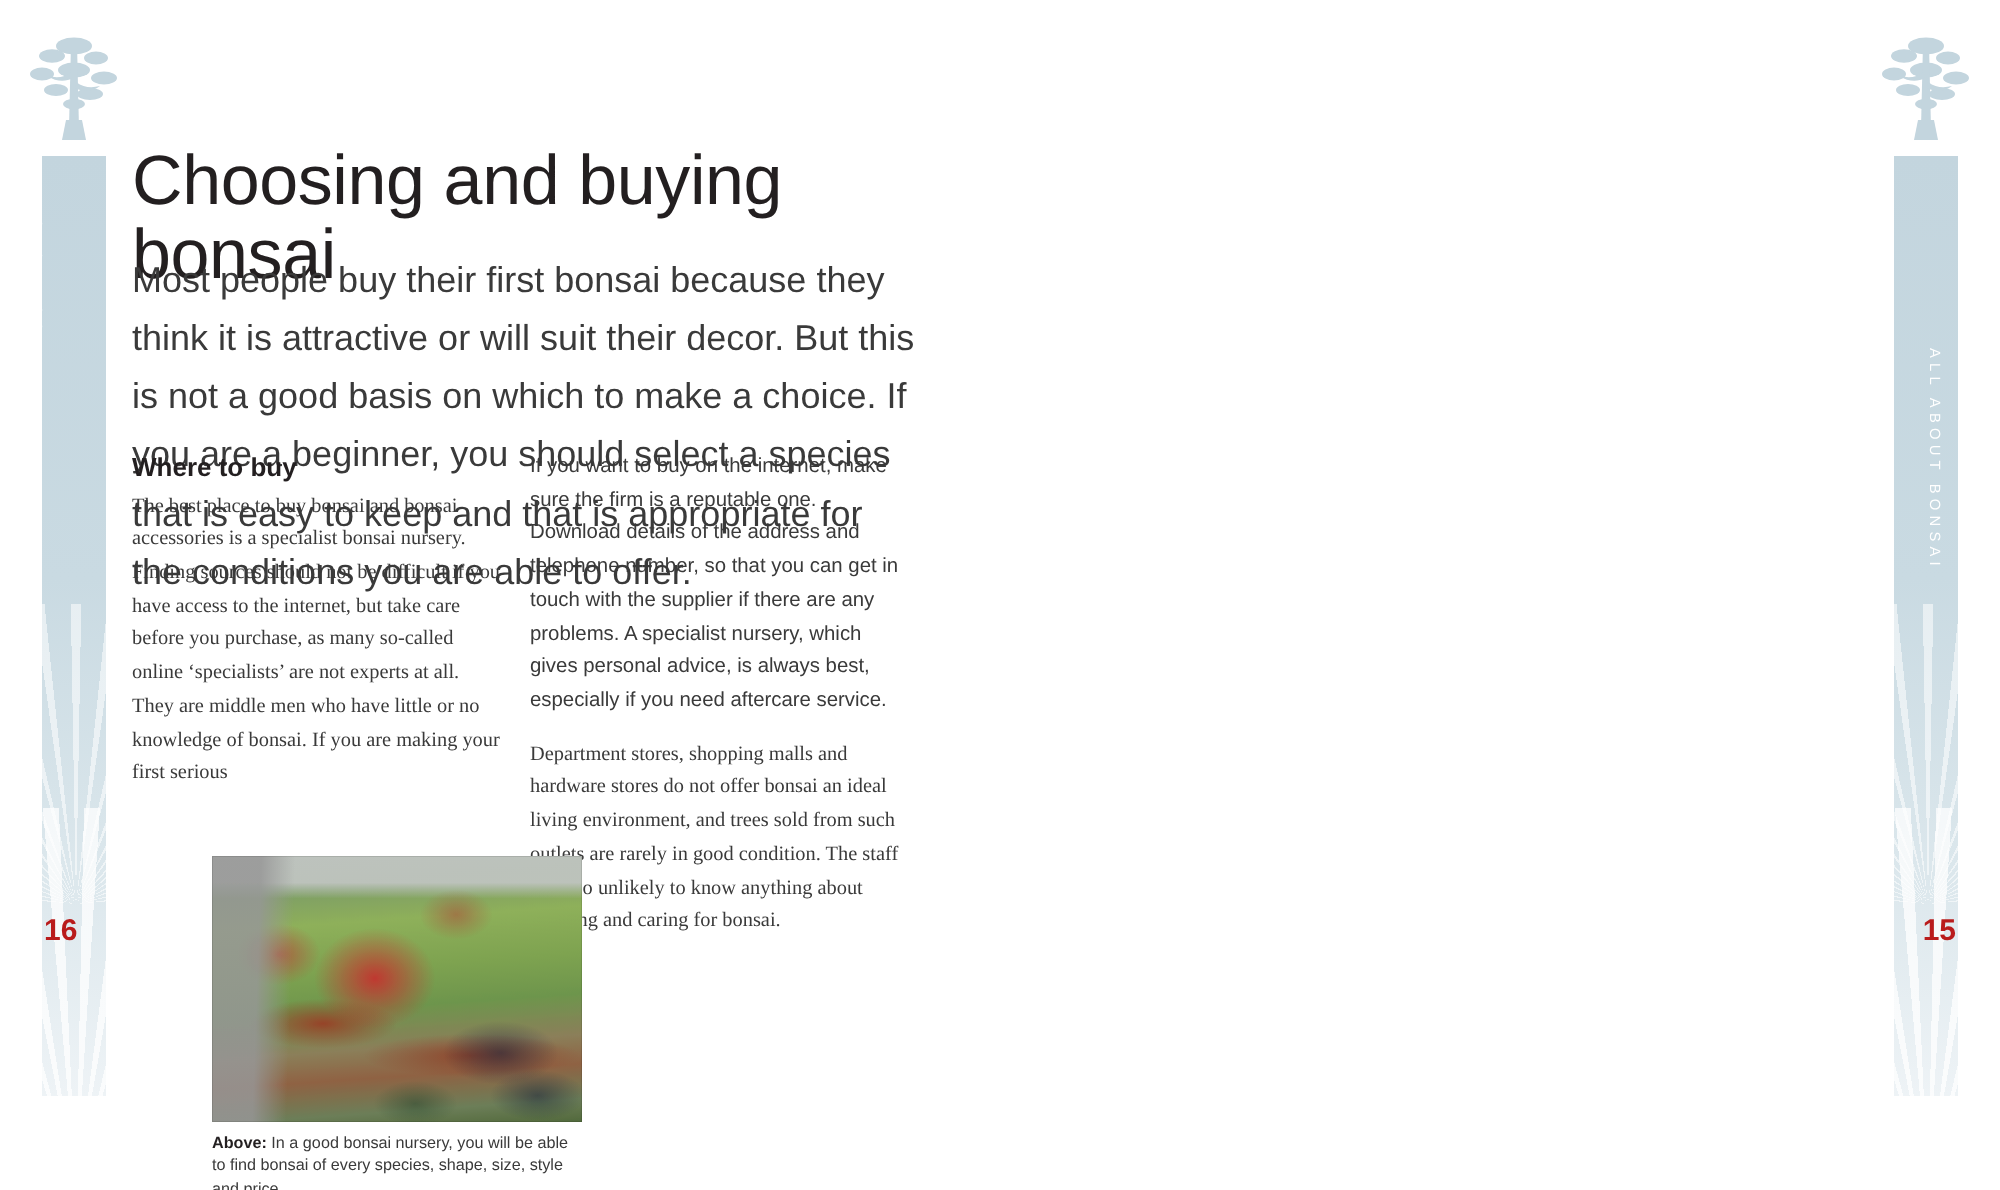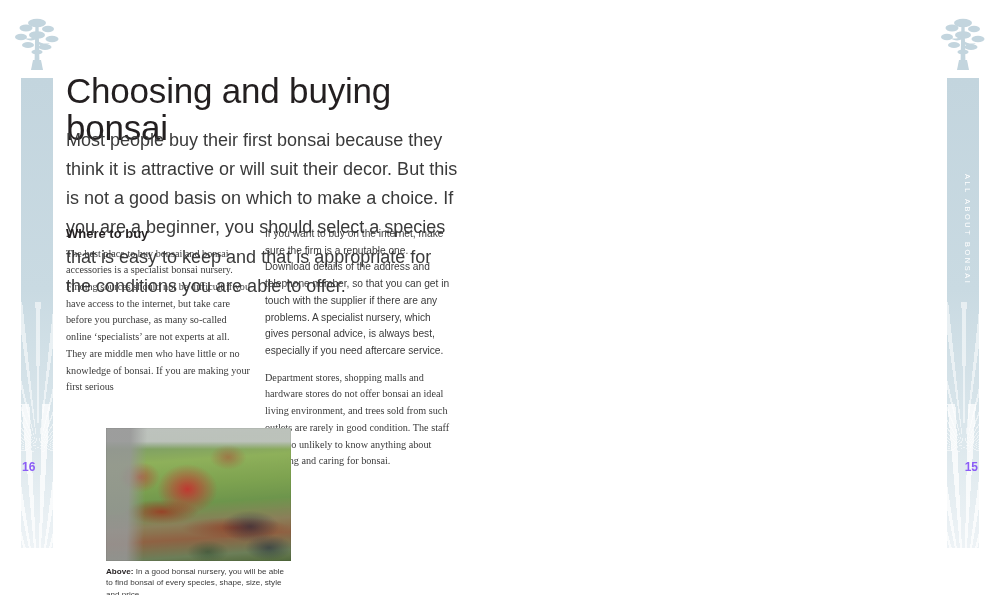--- a/index.html
+++ b/index.html
@@ -96,23 +96,23 @@
   }
 
   
   .page { position: absolute; top: 0; height: 496px; }
   .page-left  { left: 0;   width: 500px; }
   .page-right { left: 500px; width: 500px; }
 
   .page-number {
     position: absolute;
     bottom: 22px;
-    font-size: 12px;
+    font-size: 15px;
     font-weight: bold;
-    color: #8b5cf6;
+    color: #b91c1c;
   }
   .page-left  .page-number { left: 22px; }
   .page-right .page-number { right: 22px; }
 
   
   .headline {
     position: absolute;
     left: 66px;
     top: 50px;
     width: 420px;

